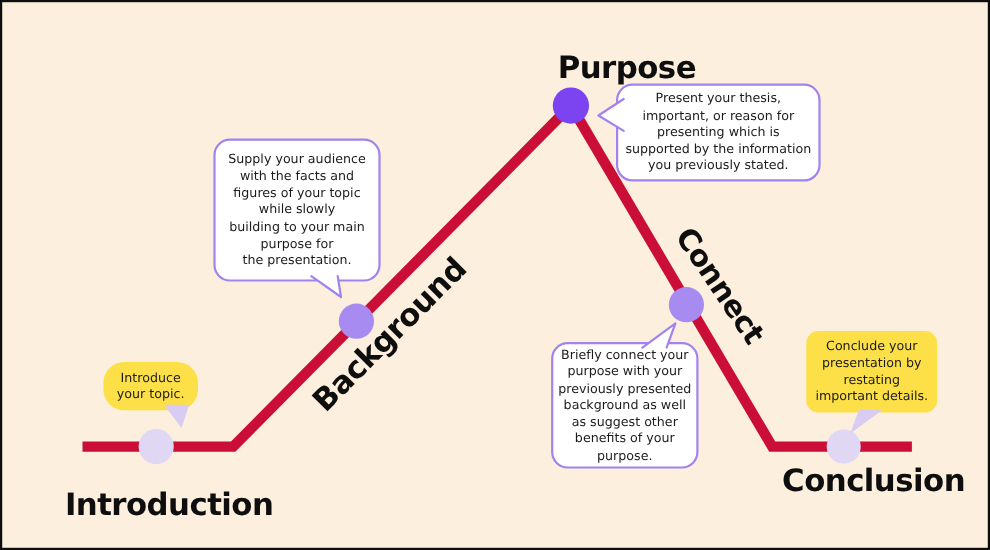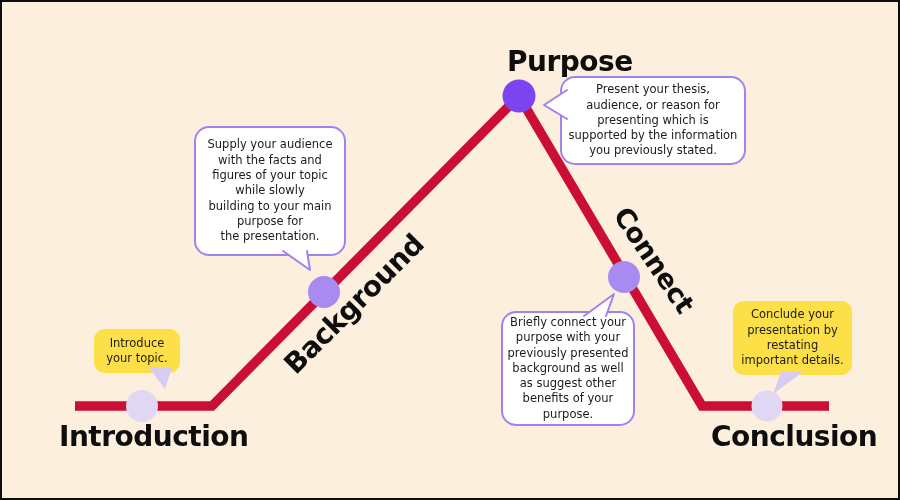--- a/index.html
+++ b/index.html
@@ -49,26 +49,26 @@
   }
   .bubble.solid {
     background: #fde047;
     border-radius: 11px;
   }
   .bubble.outlined {
     background: #FFFFFF;
     border: 2px solid #A183EE;
     border-radius: 15px;
   }
-  #bubble-introduction { left: 92px;  top: 327px; width: 86px;  height: 44px; }
+  #bubble-introduction { left: 92px;  top: 327px; width: 86px;  height: 44px; border-radius: 19px; }
   #bubble-background   { left: 192px; top: 124px; width: 152px; height: 130px; }
   #bubble-purpose      { left: 558px; top: 74px;  width: 186px; height: 89px; }
   #bubble-connect      { left: 499px; top: 309px; width: 134px; height: 115px; }
   #bubble-conclusion   { left: 731px; top: 299px; width: 119px; height: 74px; }
-  #label-introduction  { left: 57px;  top: 418px; }
+  #label-introduction  { left: 57px;  top: 440px; }
   #label-purpose       { left: 461px; top: 43px; margin-left: 44px; }
   #label-conclusion    { left: 709px; top: 418px; }
 </style>
 </head>
 <body>
 
 <div class="canvas">
 
   <svg class="layer" viewBox="0 0 900 500">
     <polyline points="73,404 210,404 517,94 700,404 827,404" fill="none" stroke-width="9.5" stroke-linejoin="miter" stroke-linecap="butt" stroke="#CB0E35"></polyline>
@@ -88,21 +88,21 @@
   <div class="bubble solid" id="bubble-introduction">Introduce
 your topic.</div>
   <div class="bubble outlined" id="bubble-background">Supply your audience
 with the facts and
 figures of your topic
 while slowly
 building to your main
 purpose for
 the presentation.</div>
   <div class="bubble outlined" id="bubble-purpose">Present your thesis,
-audience, or reason for
+important, or reason for
 presenting which is
 supported by the information
 you previously stated.</div>
   <div class="bubble outlined" id="bubble-connect">Briefly connect your
 purpose with your
 previously presented
 background as well
 as suggest other
 benefits of your
 purpose.</div>

